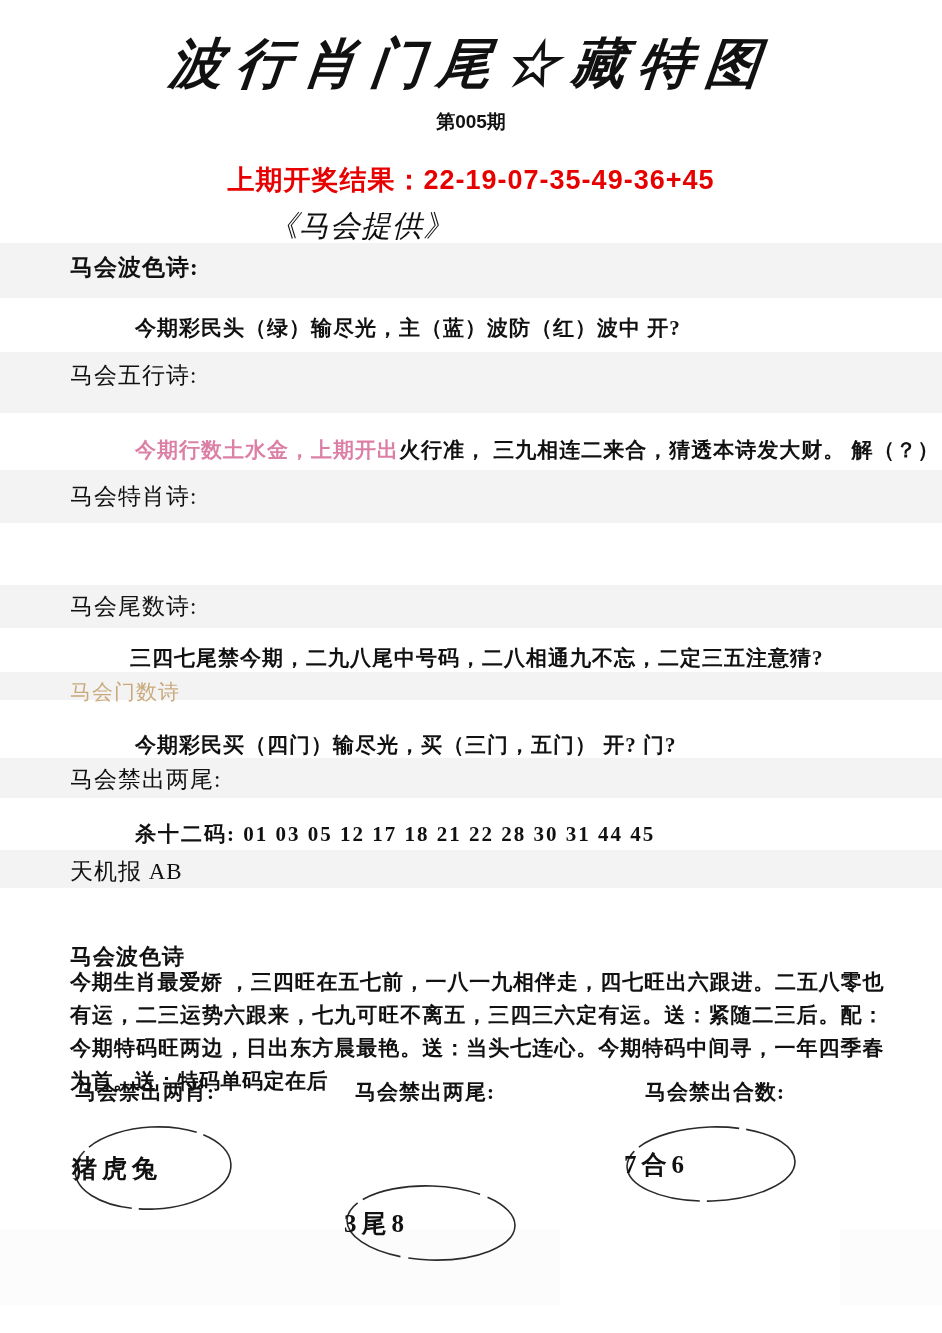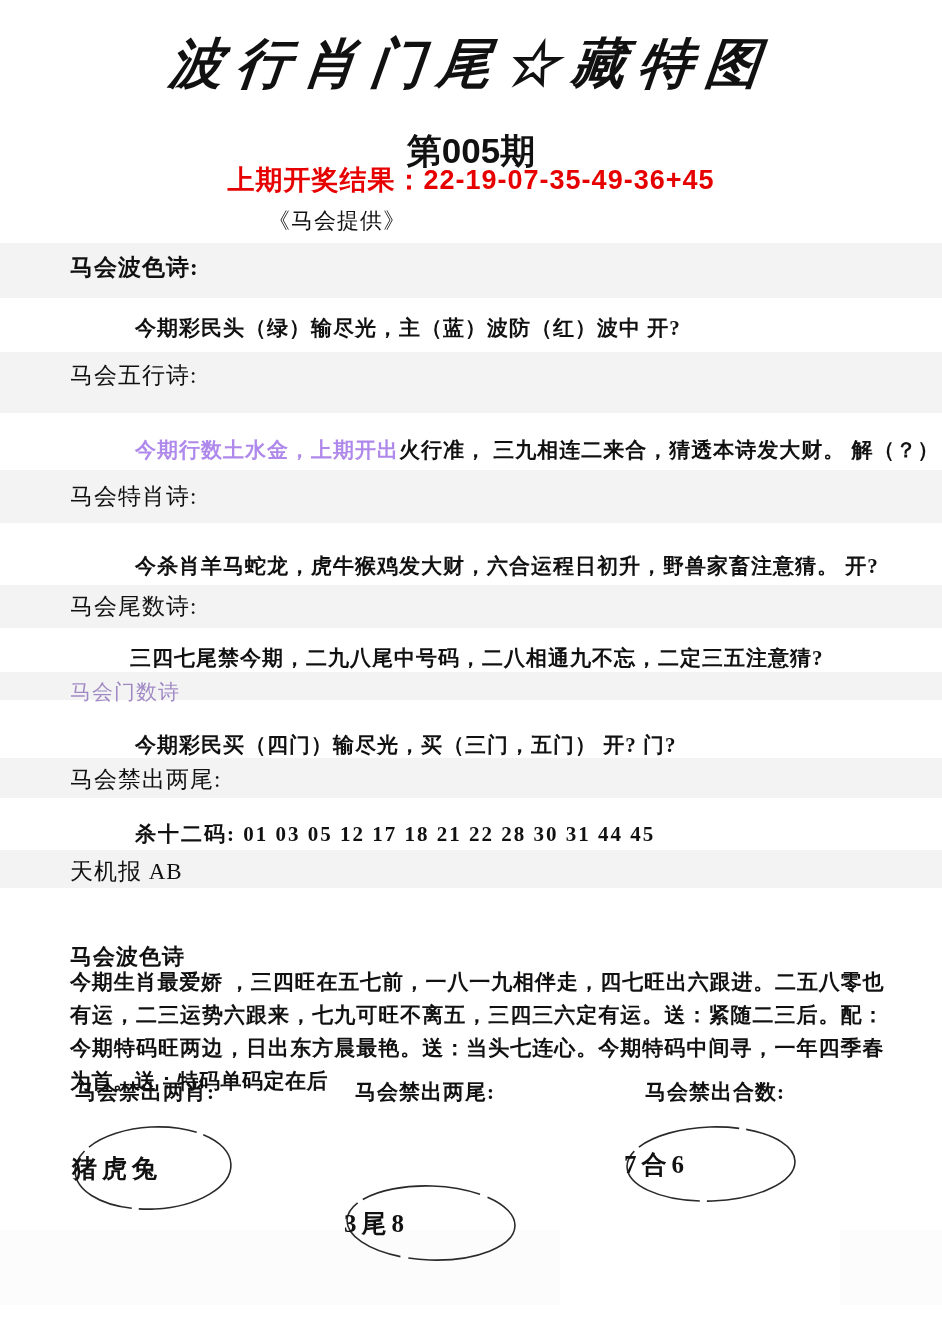--- a/index.html
+++ b/index.html
@@ -5,30 +5,30 @@
 <style>
   html,body{margin:0;padding:0;background:#ffffff;}
   .page{position:relative;width:942px;height:1333px;background:#ffffff;overflow:hidden;
         font-family:"Liberation Serif","DejaVu Serif",serif;color:#111;}
   .patch{position:absolute;pointer-events:none;}
   .gray-zone{left:0;top:243px;width:942px;height:832px;background:#f3f3f3;}
   .band{position:absolute;left:0;width:942px;background:#ffffff;}
   .title{position:absolute;left:0;top:28px;width:942px;text-align:center;
          font-size:54px;font-weight:900;font-style:italic;letter-spacing:13px;
          transform:skewX(-6deg);white-space:nowrap;}
-  .issue{position:absolute;left:0;top:128px;width:942px;text-align:center;
-         font-size:35px;font-weight:bold;font-family:"Liberation Sans","DejaVu Sans",sans-serif;}
+  .issue{position:absolute;left:0;top:109px;width:942px;text-align:center;
+         font-size:19px;font-weight:bold;font-family:"Liberation Sans","DejaVu Sans",sans-serif;}
   .result{position:absolute;left:0;top:162px;width:942px;text-align:center;
           font-size:27px;font-weight:bold;letter-spacing:1px;
           font-family:"Liberation Sans","DejaVu Sans",sans-serif;}
-  .provider{position:absolute;left:268px;top:206px;font-size:22px;letter-spacing:1px;}
+  .provider{position:absolute;left:268px;top:206px;font-size:30px;letter-spacing:1px;font-style:italic;}
   .heading{position:absolute;left:70px;font-size:23px;letter-spacing:1px;}
   .poem{position:absolute;left:135px;font-size:21px;font-weight:bold;letter-spacing:1px;white-space:nowrap;}
-  .faded{opacity:.55;color:#6d28d9;}
-  .heading-faded{opacity:.5;color:#4c1d95;}
+  .faded{opacity:.55;color:#be185d;}
+  .heading-faded{opacity:.5;color:#a16207;}
   .para{position:absolute;left:70px;top:966px;width:814px;font-size:21px;font-weight:bold;
         line-height:33px;letter-spacing:.5px;text-align:justify;}
   .ban-label{position:absolute;top:1078px;font-size:21px;font-weight:bold;letter-spacing:1px;}
   .oval-wrap{position:absolute;display:flex;align-items:center;}
   .oval-wrap svg{position:absolute;left:0;top:0;}
   .oval-value{position:relative;font-size:25px;font-weight:bold;letter-spacing:5px;}
 </style>
 </head>
 <body>
 
@@ -51,21 +51,20 @@
   <div class="result" style="color:#e60000;">上期开奖结果：22-19-07-35-49-36+45</div>
   <div class="provider">《马会提供》</div>
 
   <div class="heading" style="top:252px;font-weight:bold;">马会波色诗:</div>
   <div class="poem" style="top:314px;">今期彩民头（绿）输尽光，主（蓝）波防（红）波中 开?</div>
 
   <div class="heading" style="top:360px;">马会五行诗:</div>
   <div class="poem" style="top:436px;"><span class="faded">今期行数土水金，上期开出</span><span>火行准， 三九相连二来合，猜透本诗发大财。 解（？）</span></div>
 
   <div class="heading" style="top:481px;">马会特肖诗:</div>
-  <div class="poem" style="top:552px;">今杀肖羊马蛇龙，虎牛猴鸡发大财，六合运程日初升，野兽家畜注意猜。 开?</div>
 
   <div class="heading" style="top:591px;">马会尾数诗:</div>
   <div class="poem" style="top:644px;left:130px;">三四七尾禁今期，二九八尾中号码，二八相通九不忘，二定三五注意猜?</div>
 
   <div class="heading heading-faded" style="top:678px;font-size:21px;">马会门数诗</div>
   <div class="poem" style="top:731px;">今期彩民买（四门）输尽光，买（三门，五门） 开? 门?</div>
 
   <div class="heading" style="top:764px;">马会禁出两尾:</div>
   <div class="poem" style="top:820px;letter-spacing:2px;">杀十二码: 01 03 05 12 17 18 21 22 28 30 31 44 45</div>
 

